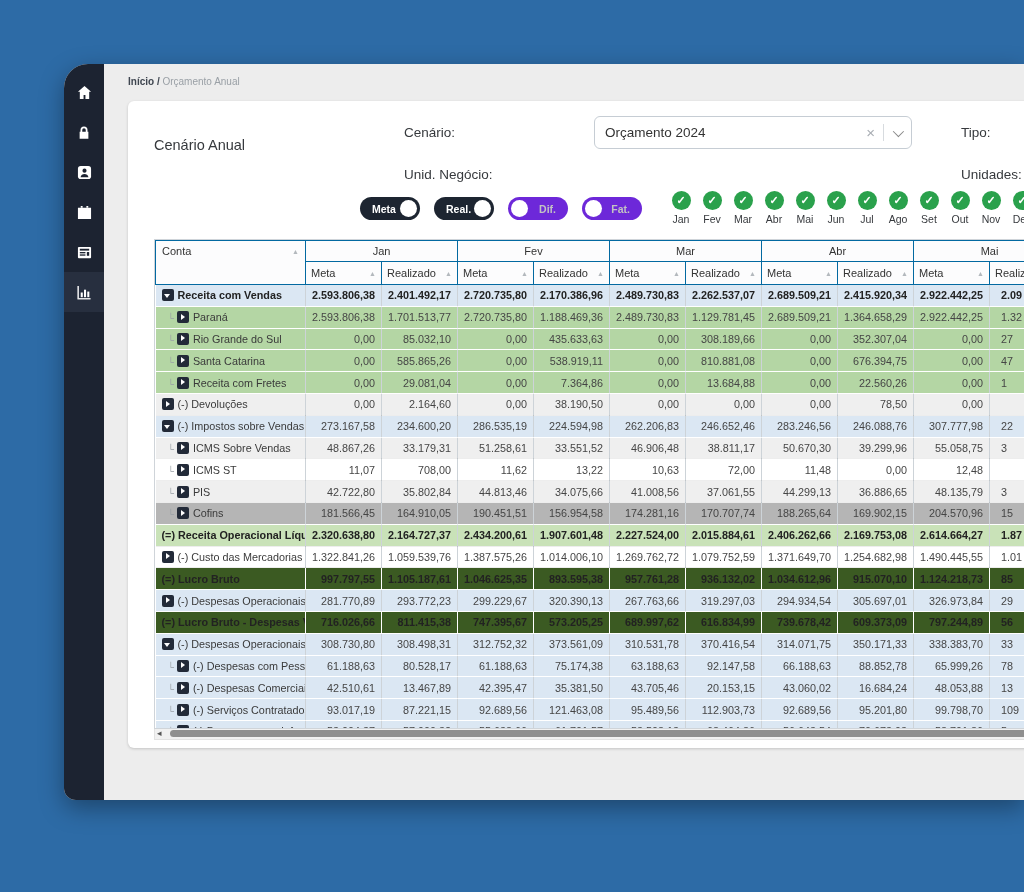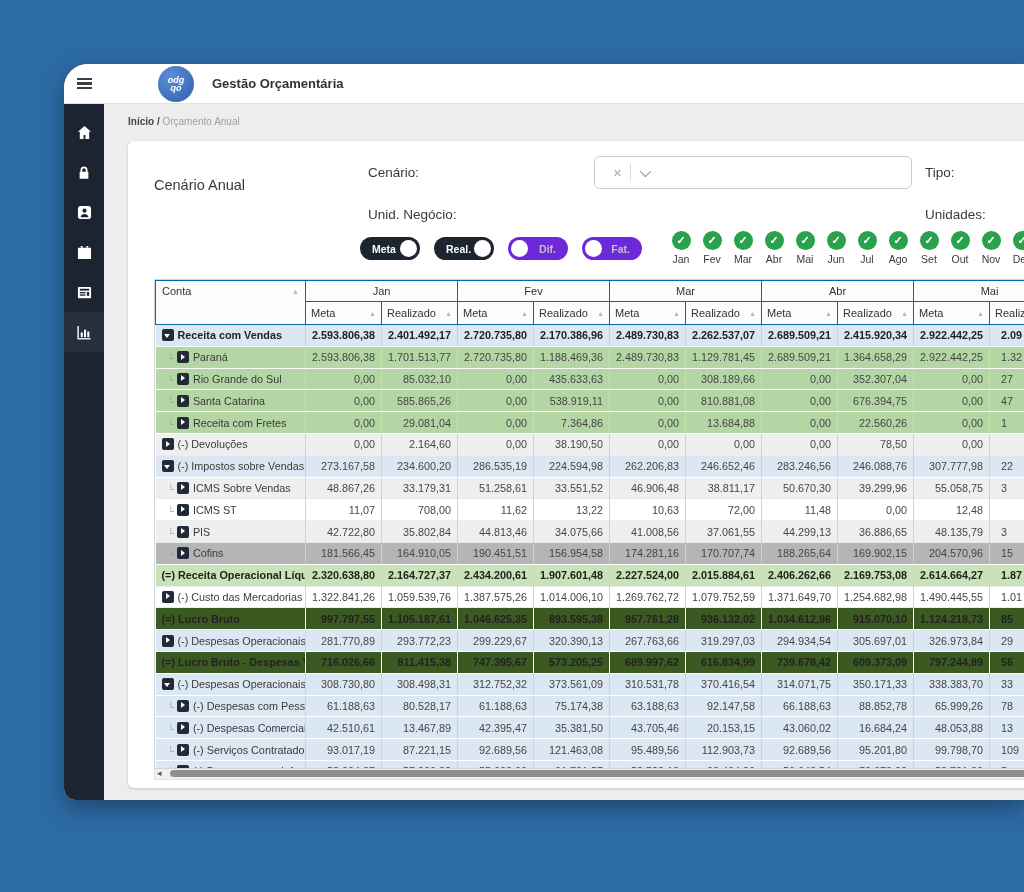--- a/index.html
+++ b/index.html
@@ -37,21 +37,21 @@
   .breadcrumb{ padding:12px 0 8px 24px; font-size:10px; }
   .bc-strong{ color:#3f4650; font-weight:bold; cursor:pointer; }
   .bc-muted{ color:#9aa0a6; }
 
   .card{ margin-left:24px; margin-top:6px; width:952px; background:#fff; border-radius:6px;
     box-shadow:0 1px 3px rgba(0,0,0,.18); padding:14px 0 8px 26px; overflow:hidden; }
 
   
   .filters{ position:relative; height:120px; }
   .panel-title{ position:absolute; left:0; top:22px; font-size:14.5px; color:#36393d; }
-  .flabel{ position:absolute; font-size:13.5px; color:#36393d; }
+  .flabel{ position:absolute; font-size:13.5px; color:#36393d;margin-left:36px; }
   .lbl-cenario{ left:214px; top:10px; } .lbl-tipo{ left:771px; top:10px; }
   .lbl-unid{ left:214px; top:52px; }   .lbl-unidades{ left:771px; top:52px; }
   .select{ position:absolute; left:440px; width:318px; height:33px; border:1px solid #c6cdd4;
     border-radius:6px; background:#fff; display:flex; align-items:center; padding:0 10px; cursor:pointer; }
   .sel-cenario{ top:1px; } .sel-unid{ top:43px; }
   .sel-value{ flex:1; font-size:13.5px; color:#333; }
   .sel-placeholder{ flex:1; font-size:13.5px; color:#aab0b6; }
   .sel-clear{ color:#a8adb3; font-size:15px; padding:0 8px; }
   .sel-divider{ width:1px; height:17px; background:#d7dbdf; margin-right:9px; }
   .sel-caret{ width:8px; height:8px; border-right:1.7px solid #888; border-bottom:1.7px solid #888;
@@ -107,30 +107,20 @@
     border-top:3.5px solid transparent; border-bottom:3.5px solid transparent; border-left:4.5px solid #fff; }
 
   .hscroll{ height:11px; background:#f1f1f1; position:relative; width:100%; border:1px solid #e2e2e2; border-top:none; }
   .hs-arrow{ position:absolute; left:2px; top:-1px; font-size:9px; color:#555; line-height:11px; }
   .hs-thumb{ position:absolute; left:15px; right:0; top:1px; height:7px; background:#8f8f8f; border-radius:4px; }
 </style>
 </head>
 <body>
 
 <div class="app-window">
-  <header class="topbar">
-    <button class="hamburger">
-      <span class="hamburger-icon"></span>
-    </button>
-    <div class="logo">
-      <span>odg</span>
-      <span>qo</span>
-    </div>
-    <h1 class="app-title">Gestão Orçamentária</h1>
-  </header>
 
   <div class="body-row">
     <nav class="sidebar">
       <div class="nav-item">
         <svg width="15" height="15" viewBox="0 0 16 16" fill="#fff">
             <path d="M8 1 1 7.2h2V15h4v-4.4h2V15h4V7.2h2L8 1z"></path>
           </svg>
       </div>
       <div class="nav-item">
         <svg width="14" height="15" viewBox="0 0 16 16" fill="#fff">
@@ -175,20 +165,21 @@
       <div class="breadcrumb">
         <span class="bc-strong">Início /</span>
         <span class="bc-muted">Orçamento Anual</span>
       </div>
 
       <section class="card">
         <div class="filters">
           <div class="panel-title">Cenário Anual</div>
           <div class="flabel lbl-cenario">Cenário:</div>
           <div class="select sel-cenario">
+            <span class="sel-value">Orçamento 2024</span>
             <span class="sel-clear">×</span>
             <span class="sel-divider"></span>
             <span class="sel-caret"></span>
           </div>
           <div class="flabel lbl-tipo">Tipo:</div>
           <div class="flabel lbl-unid">Unid. Negócio:</div>
           <div class="flabel lbl-unidades">Unidades:</div>
           <div class="toggles">
   <div class="toggle on">
     <span class="t-label">Meta</span>

